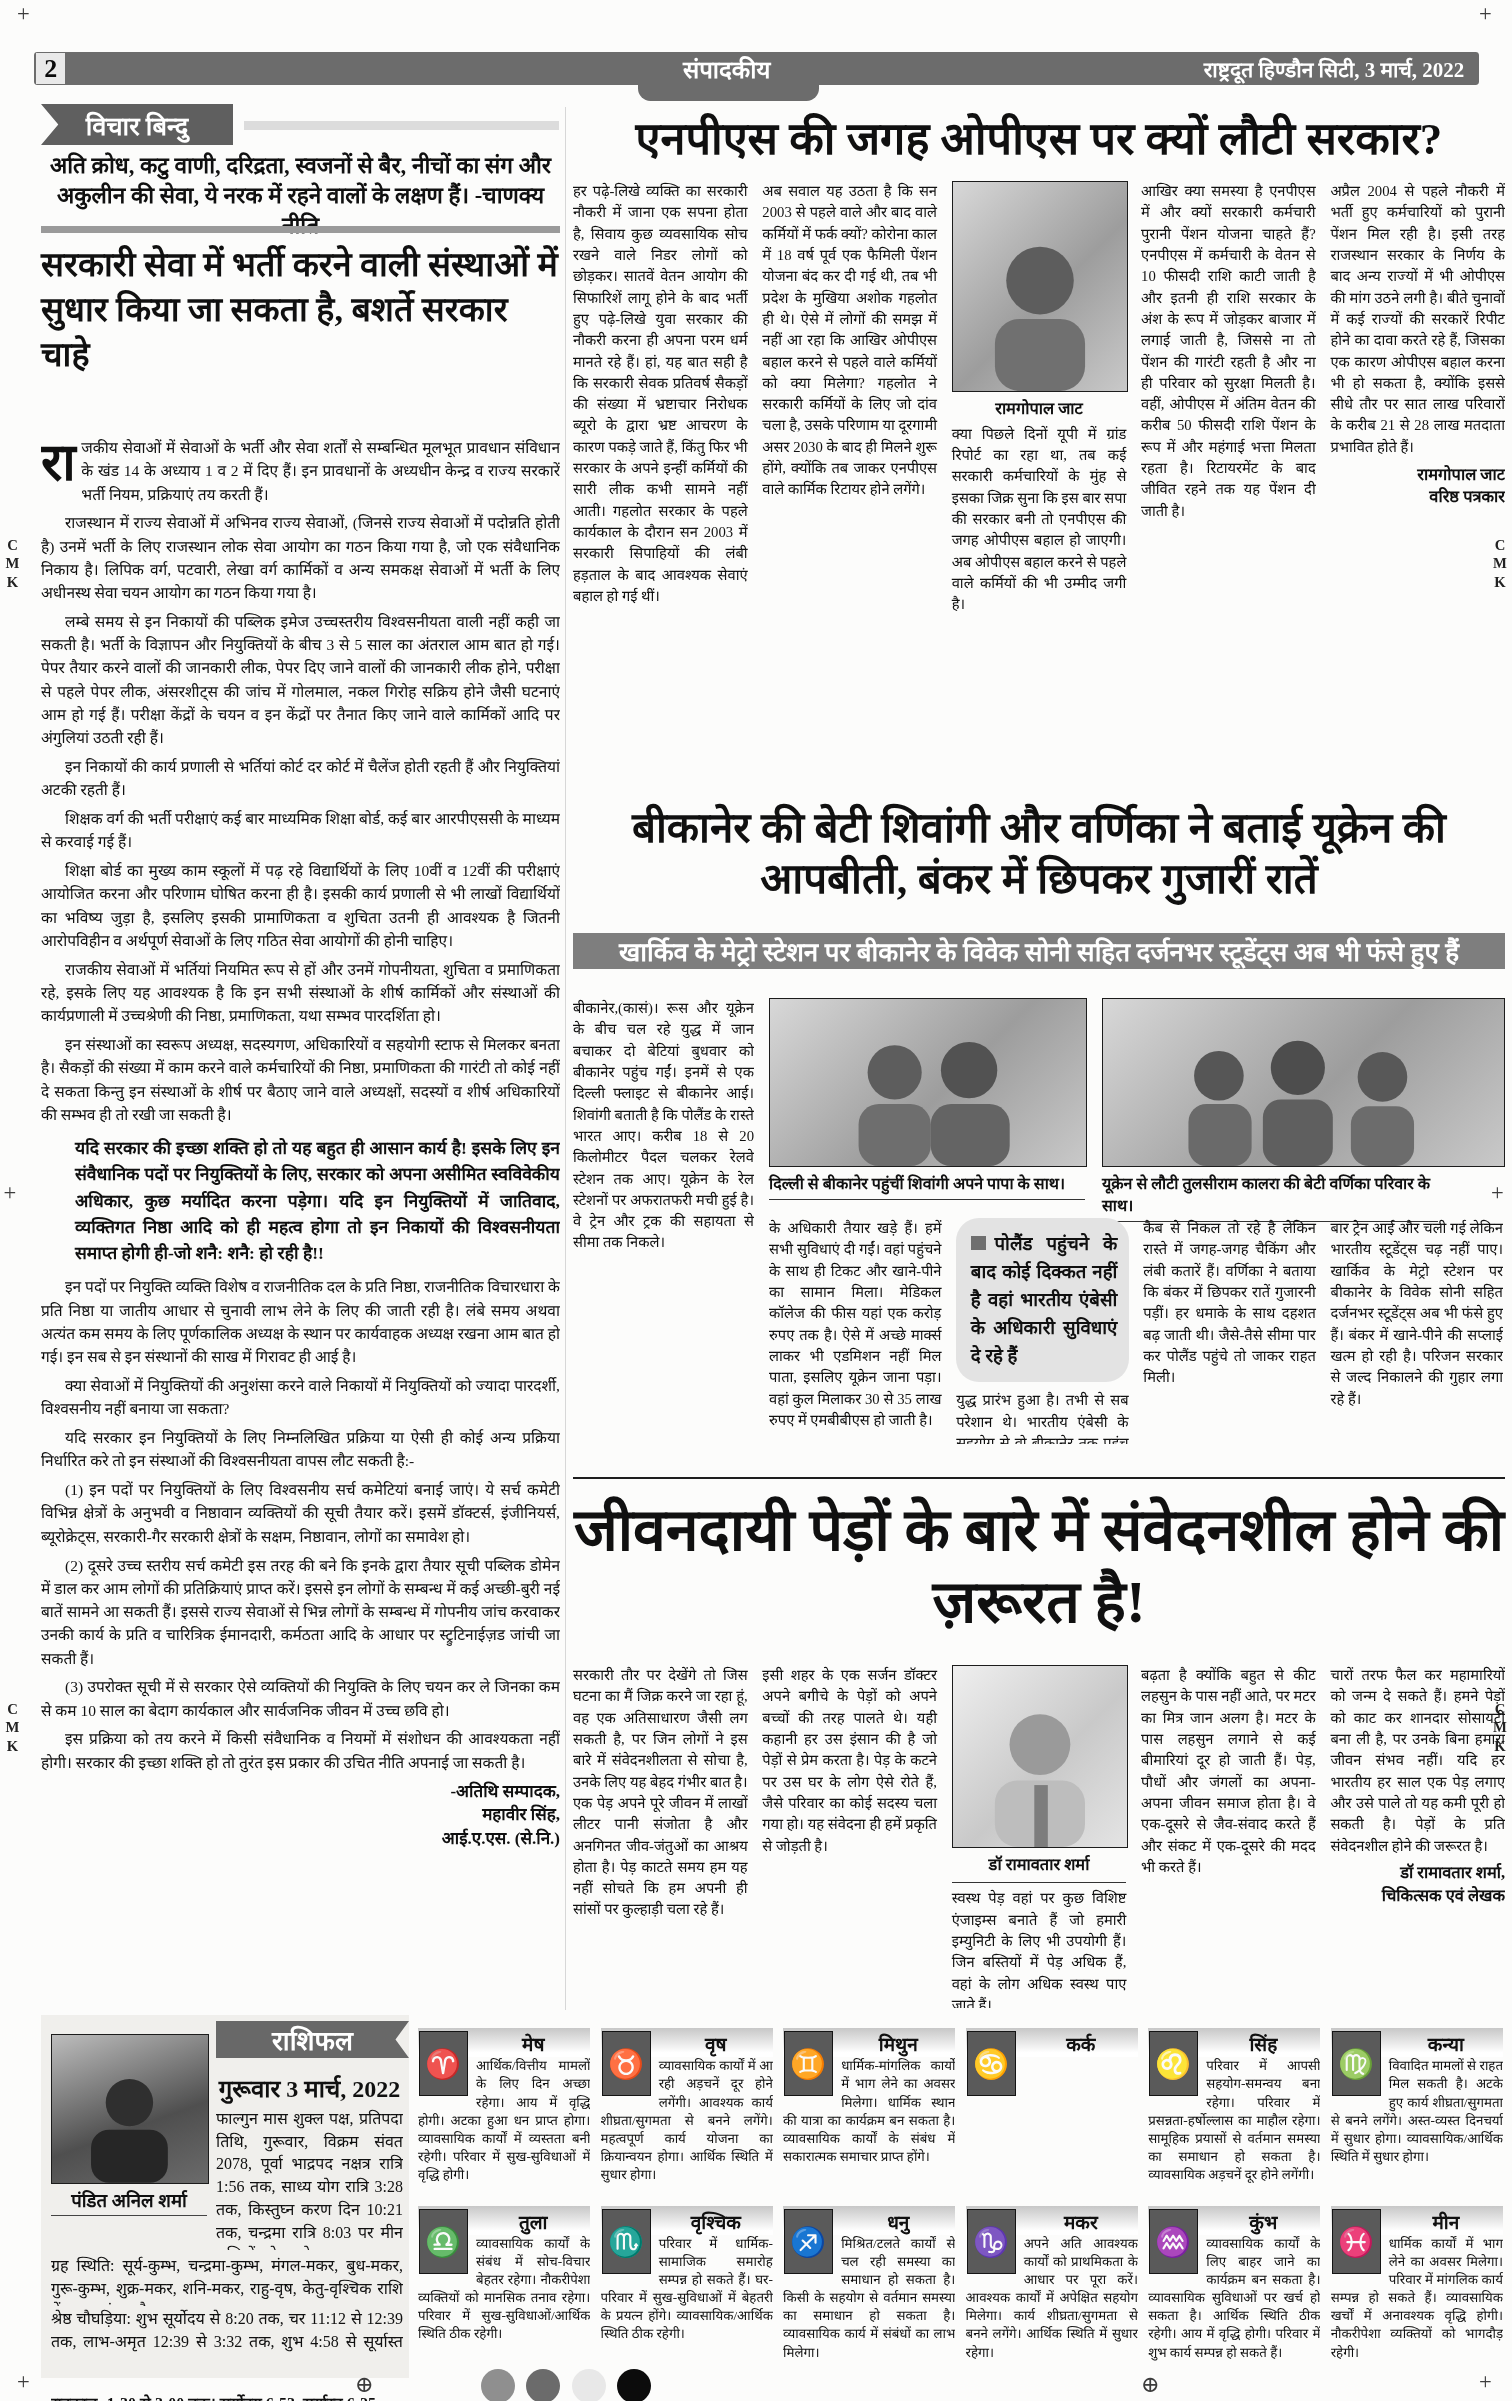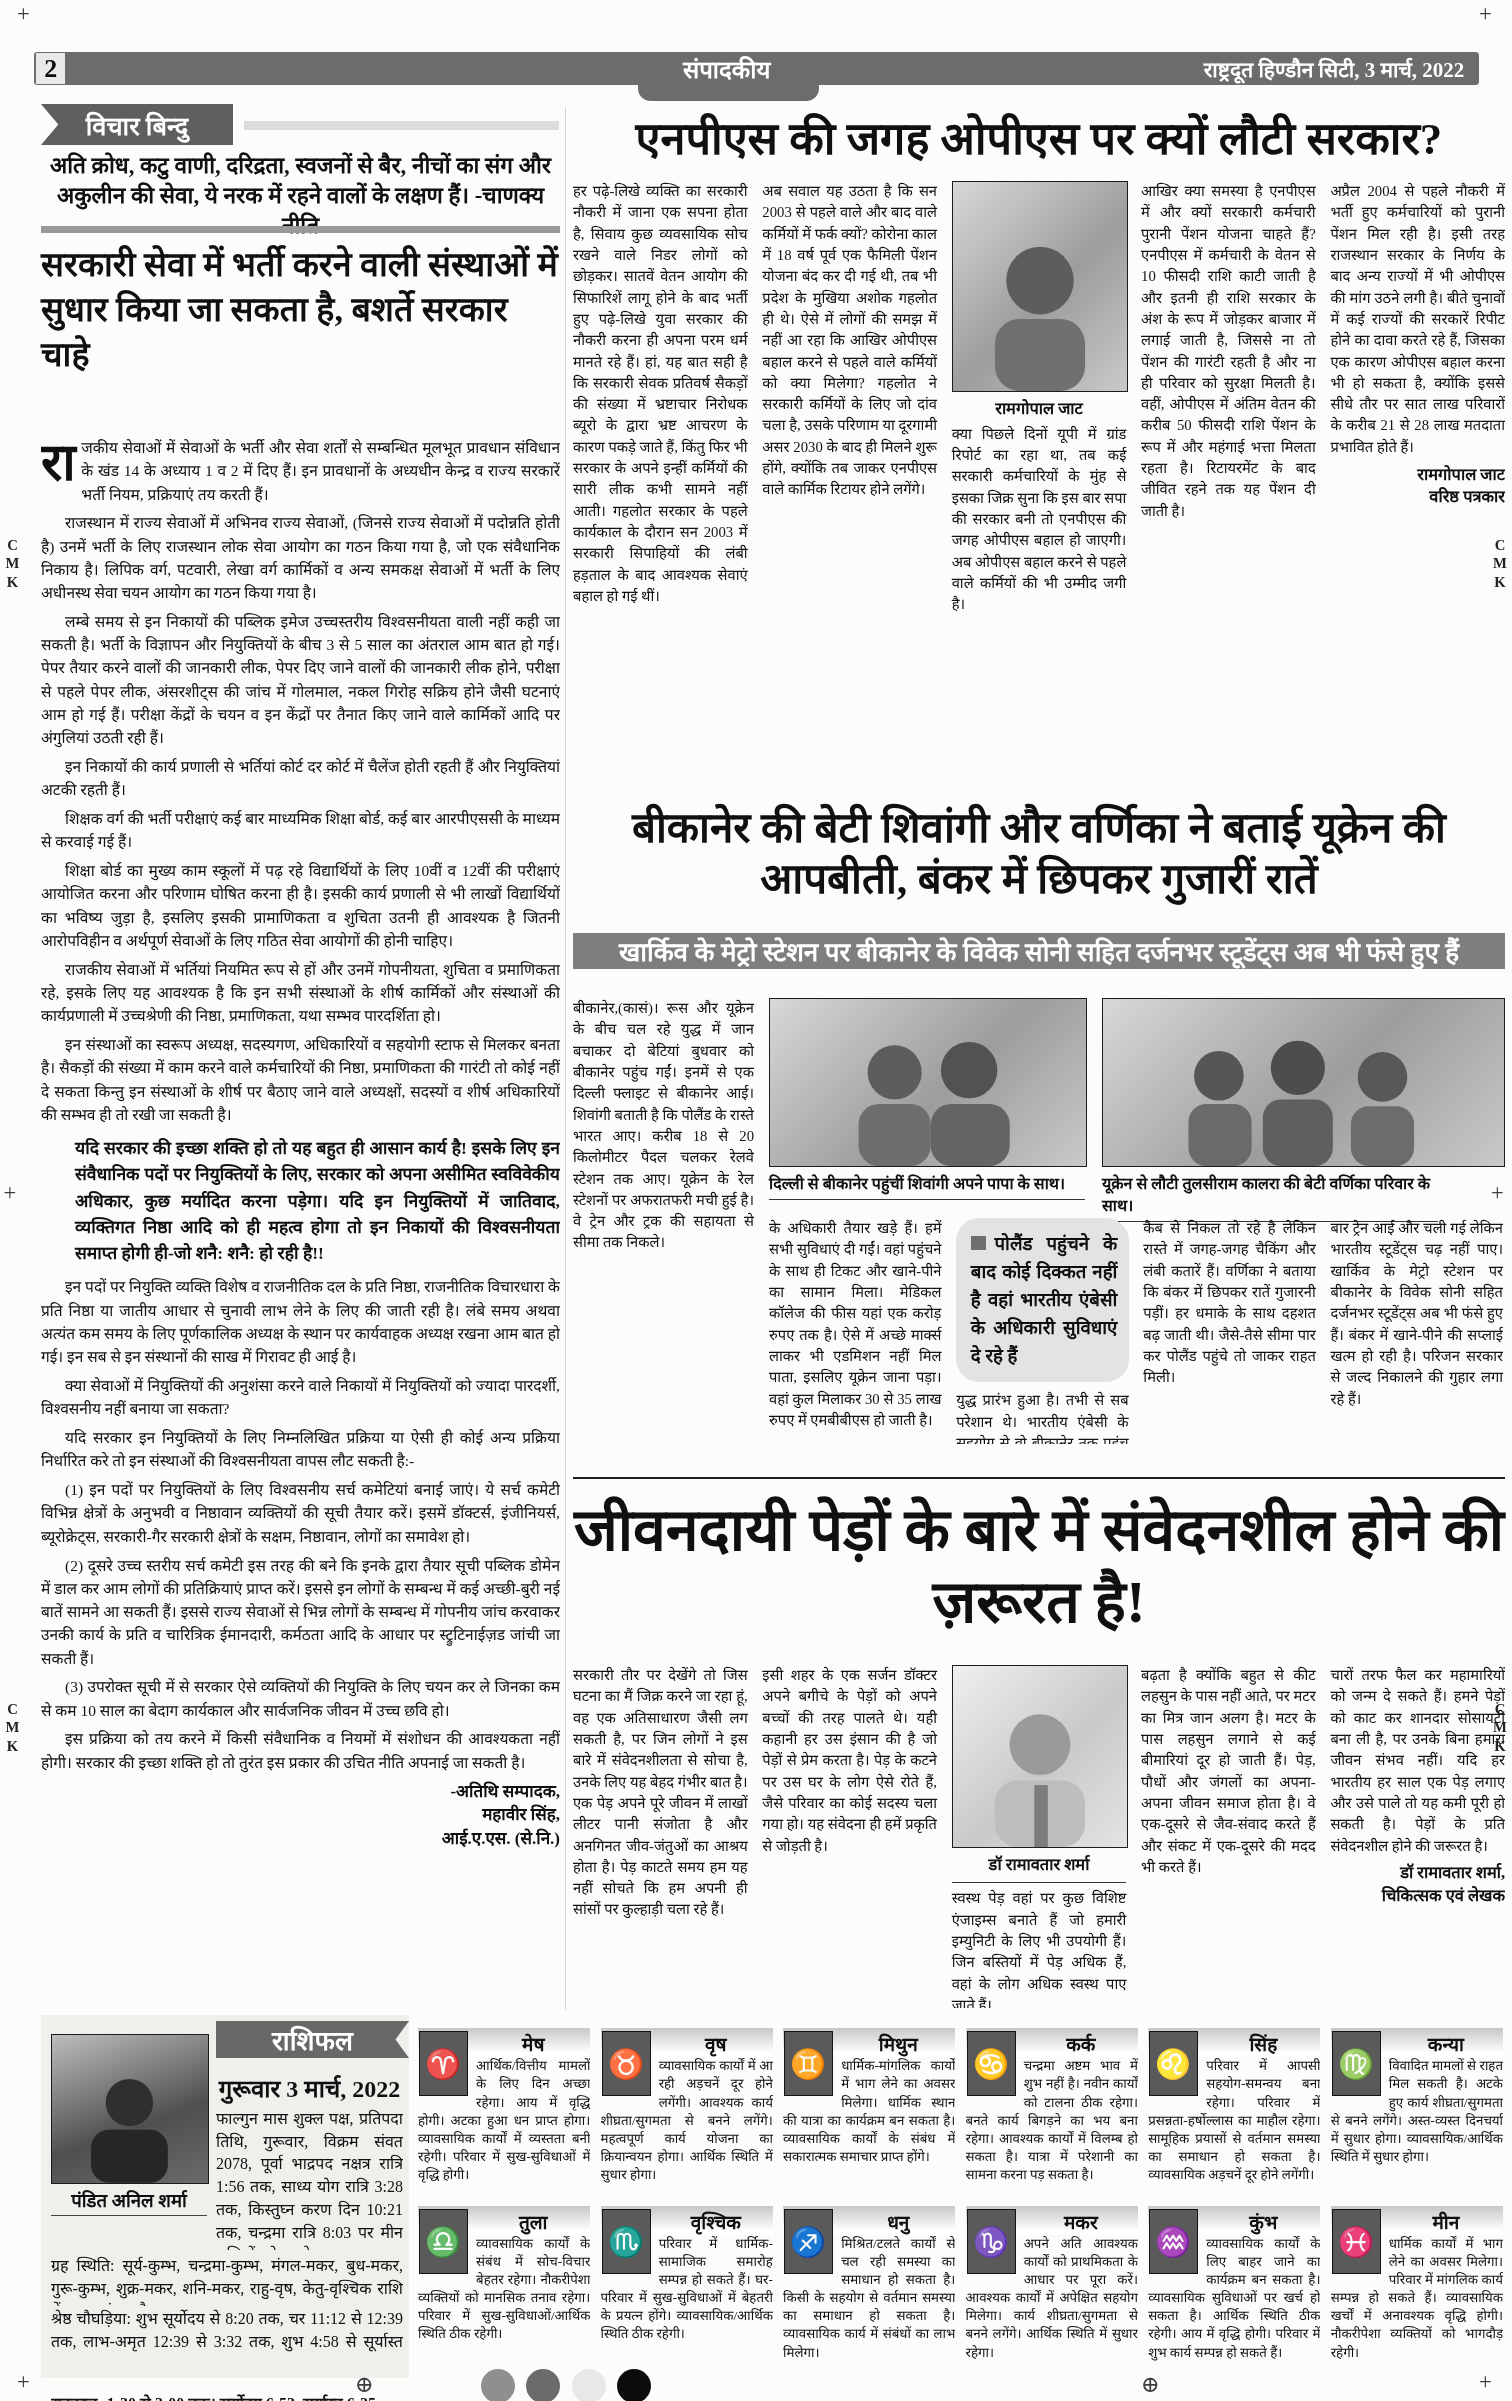--- a/index.html
+++ b/index.html
@@ -246,21 +246,20 @@
         <div class="sign-icon">♊</div>
       <div class="sign-name">मिथुन</div>
       </div>
     <div class="sign-text">धार्मिक-मांगलिक कार्यों में भाग लेने का अवसर मिलेगा। धार्मिक स्थान की यात्रा का कार्यक्रम बन सकता है। व्यावसायिक कार्यों के संबंध में सकारात्मक समाचार प्राप्त होंगे।</div>
   </div>
   <div class="sign">
     <div class="sign-head">
         <div class="sign-icon">♋</div>
       <div class="sign-name">कर्क</div>
       </div>
-    <div class="sign-text">चन्द्रमा अष्टम भाव में शुभ नहीं है। नवीन कार्यों को टालना ठीक रहेगा। बनते कार्य बिगड़ने का भय बना रहेगा। आवश्यक कार्यों में विलम्ब हो सकता है। यात्रा में परेशानी का सामना करना पड़ सकता है।</div>
   </div>
   <div class="sign">
     <div class="sign-head">
         <div class="sign-icon">♌</div>
       <div class="sign-name">सिंह</div>
       </div>
     <div class="sign-text">परिवार में आपसी सहयोग-समन्वय बना रहेगा। परिवार में प्रसन्नता-हर्षोल्लास का माहौल रहेगा। सामूहिक प्रयासों से वर्तमान समस्या का समाधान हो सकता है। व्यावसायिक अड़चनें दूर होने लगेंगी।</div>
   </div>
   <div class="sign">
     <div class="sign-head">

